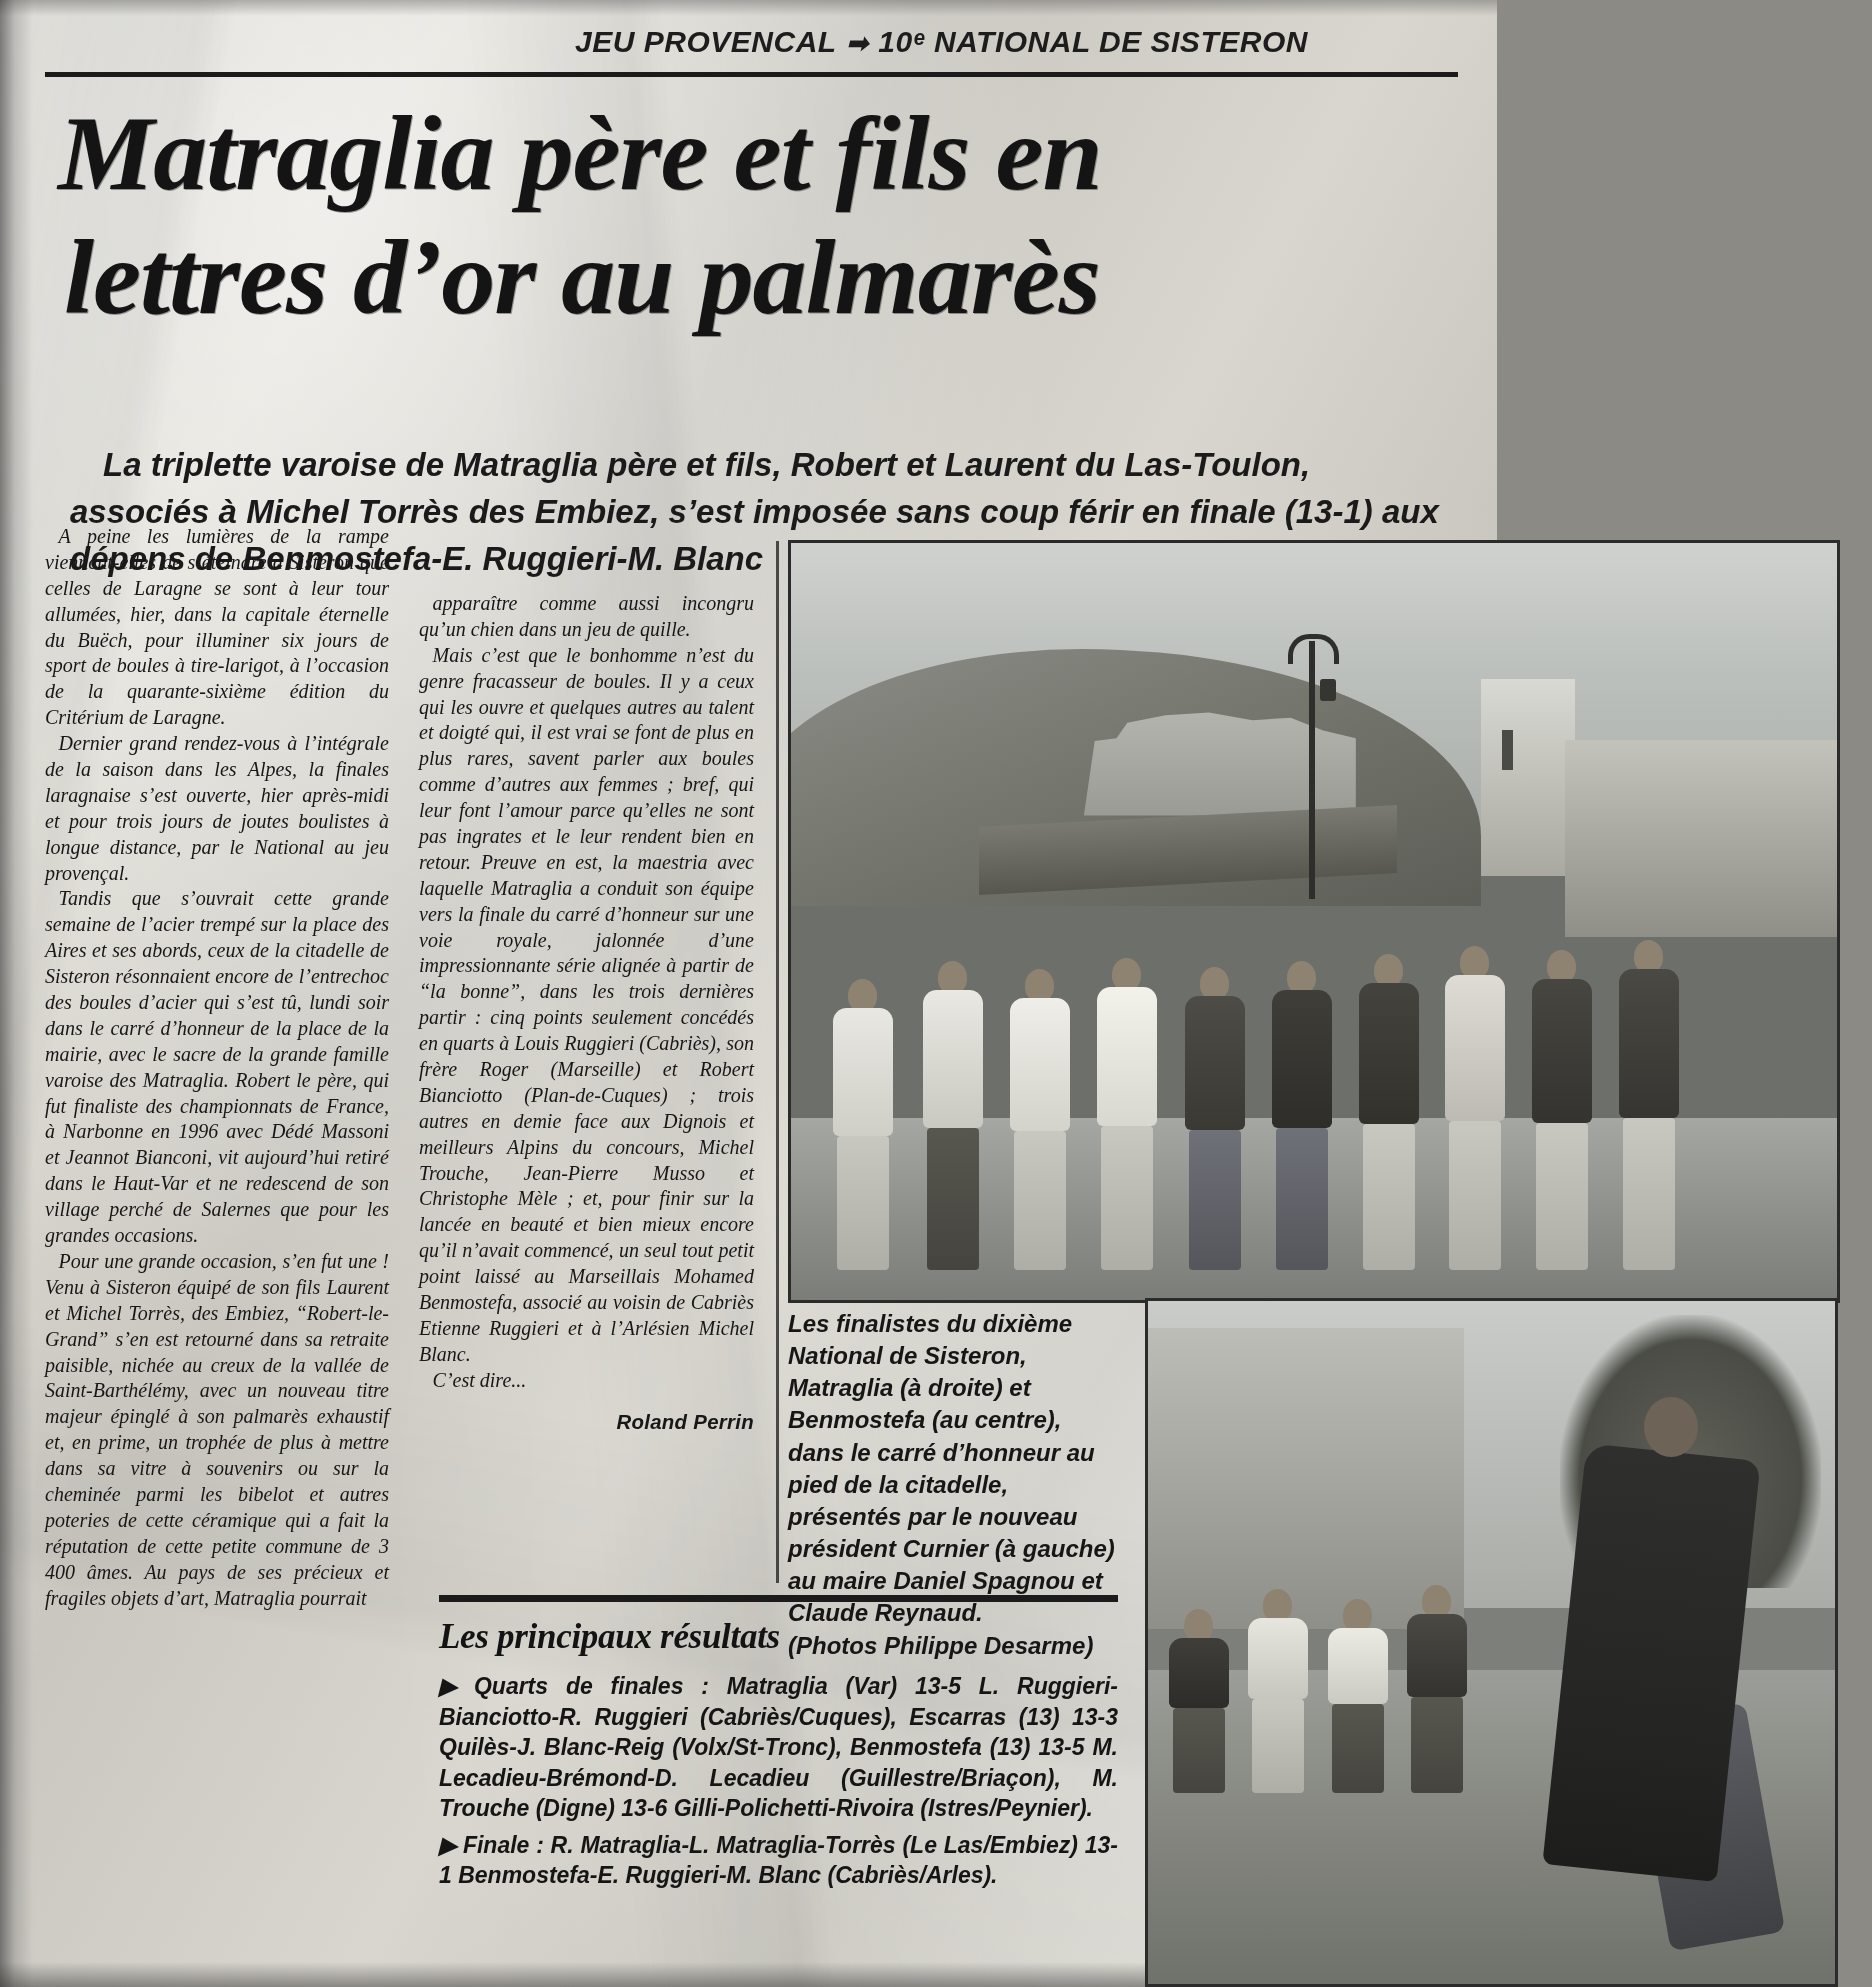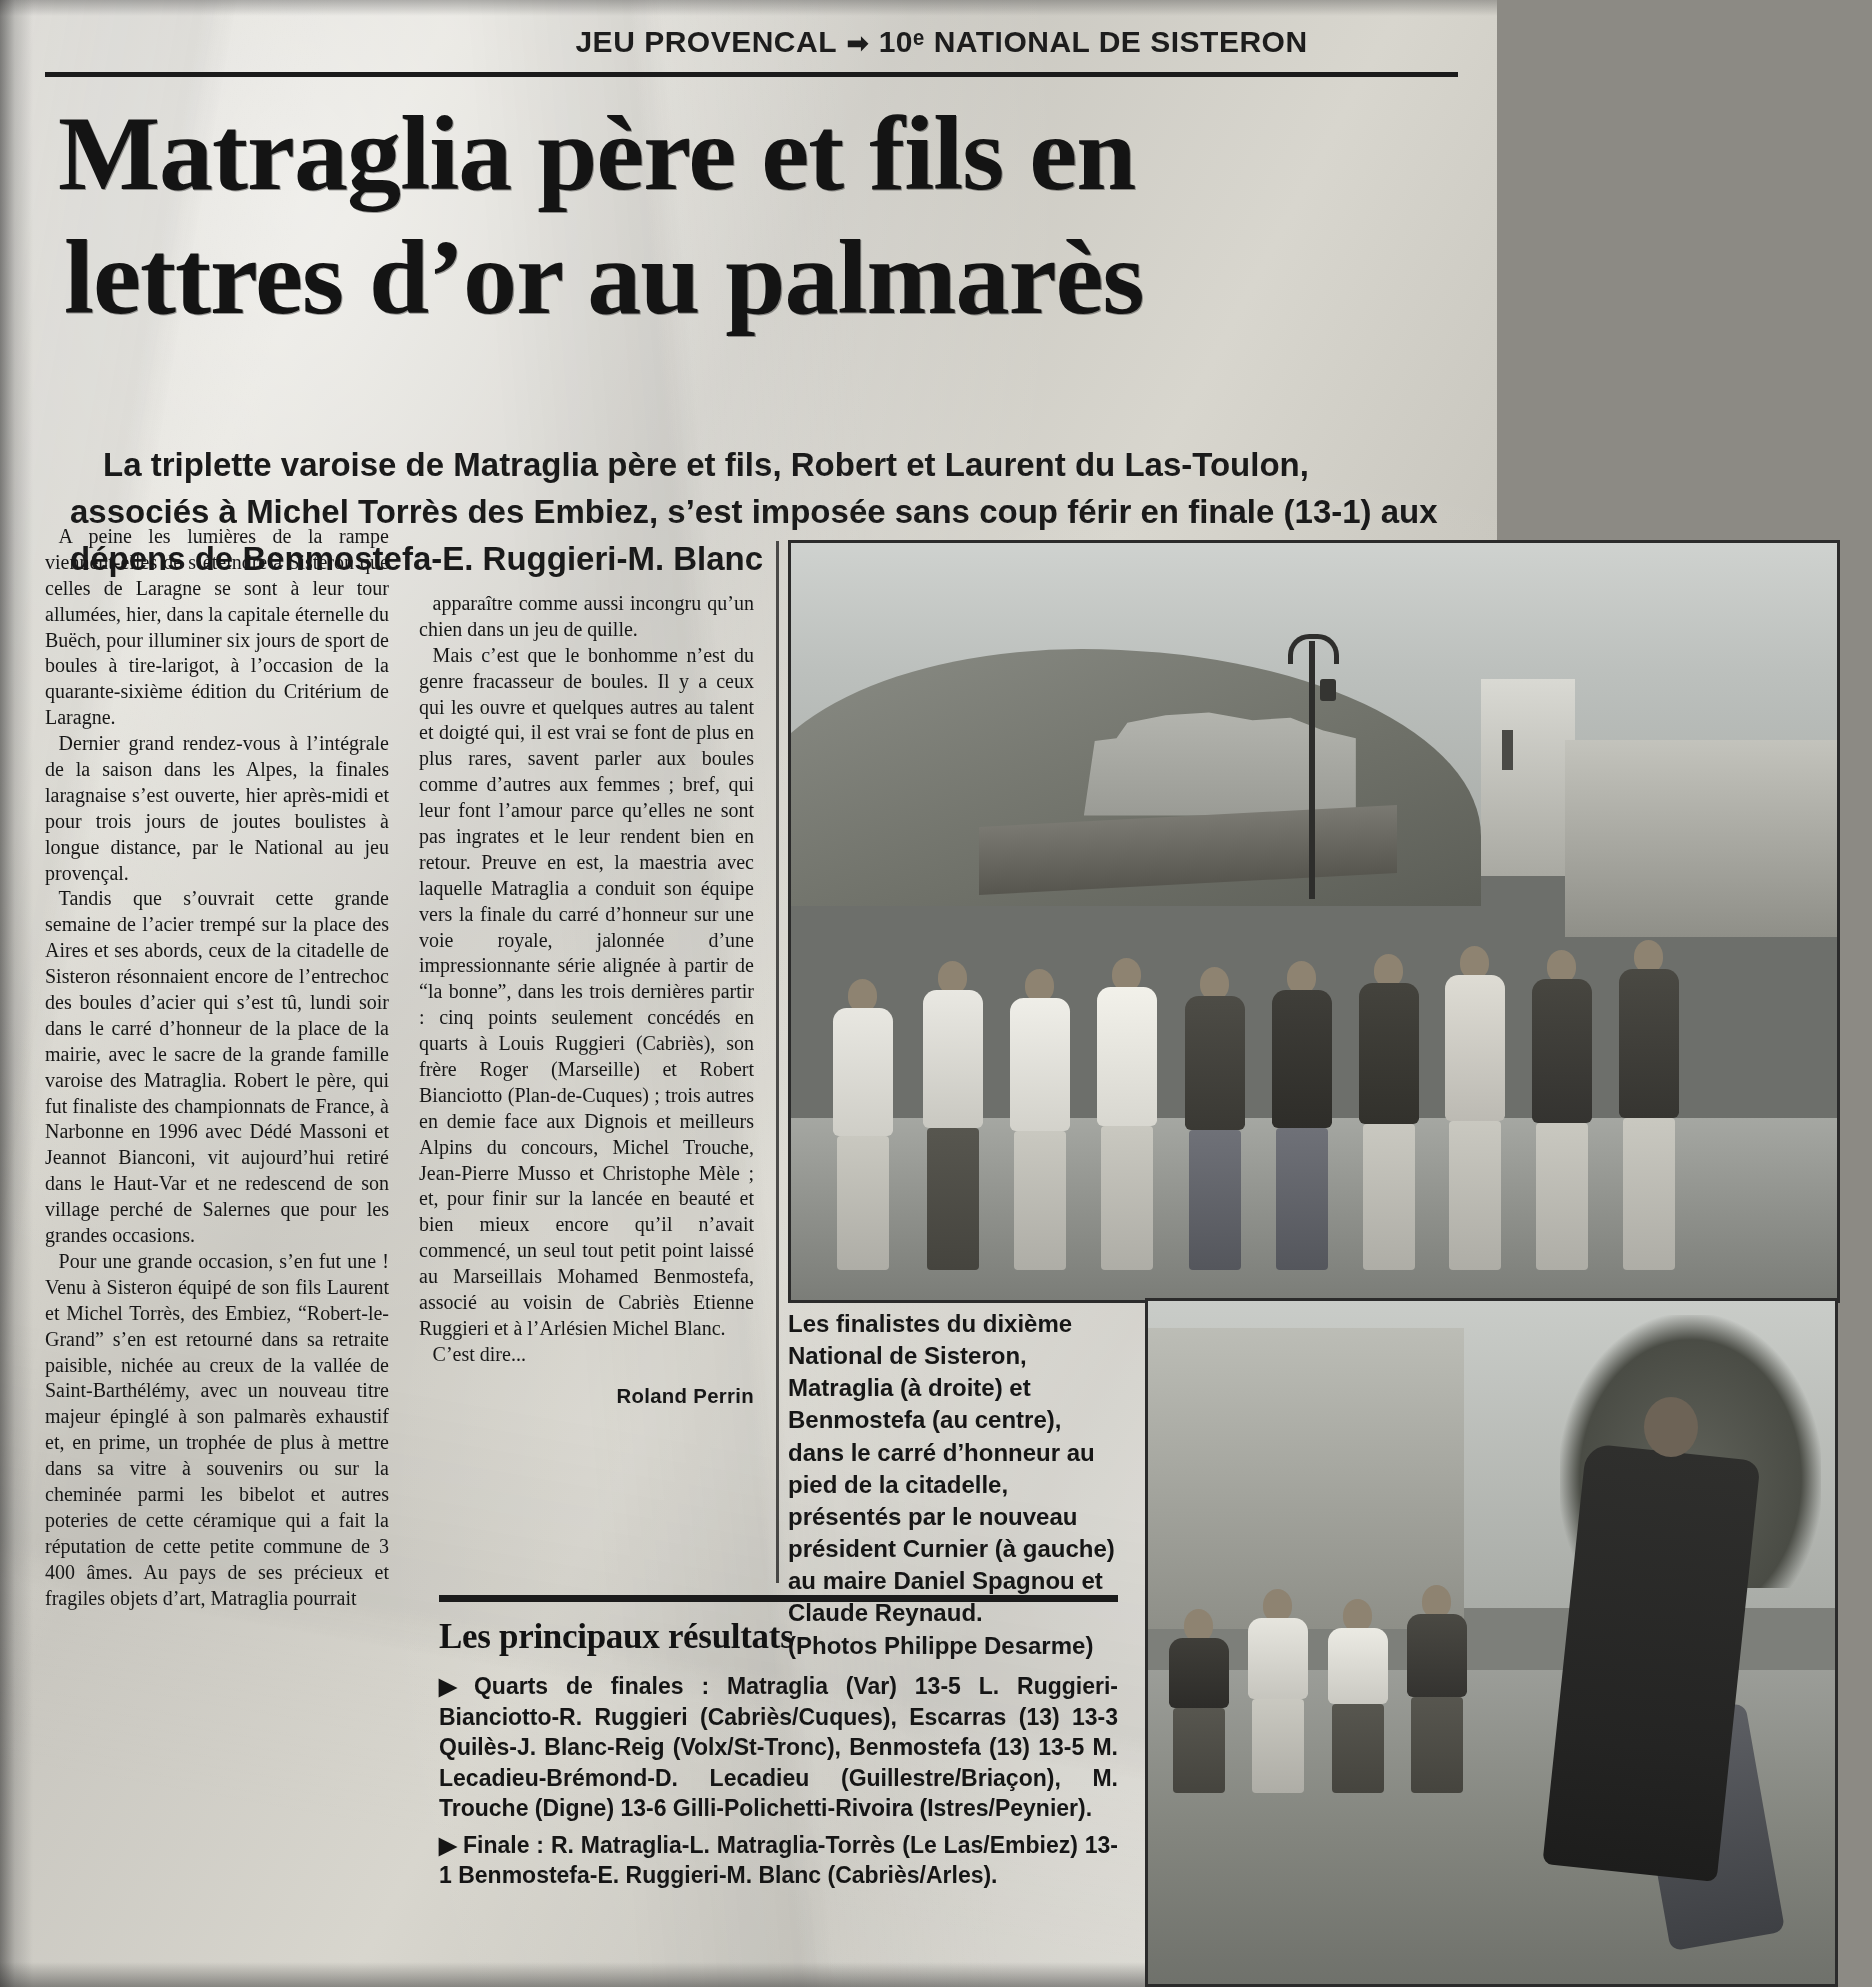--- a/index.html
+++ b/index.html
@@ -17,20 +17,21 @@
   
   #page {
     position: relative;
     width: 1497px;
     height: 1987px;
     background:
       radial-gradient(ellipse at 20% 10%, rgba(255,255,255,0.55) 0%, rgba(255,255,255,0) 45%),
       radial-gradient(ellipse at 85% 78%, rgba(255,255,255,0.35) 0%, rgba(255,255,255,0) 50%),
       linear-gradient(118deg, #cfcdc6 0%, #dedcd4 18%, #c9c7c0 36%, #d8d6ce 55%, #c6c4bc 72%, #d4d2ca 88%, #bfbdb5 100%);
     filter: none;
+    font-style: italic;
   }
   
   #page:before {
     content: "";
     position: absolute;
     inset: 0;
     pointer-events: none;
     background:
       linear-gradient(100deg, rgba(0,0,0,0) 0%, rgba(0,0,0,0.05) 11%, rgba(255,255,255,0.12) 13%, rgba(0,0,0,0) 18%),
       linear-gradient(85deg, rgba(0,0,0,0) 38%, rgba(0,0,0,0.05) 48%, rgba(255,255,255,0.10) 50%, rgba(0,0,0,0) 60%),

